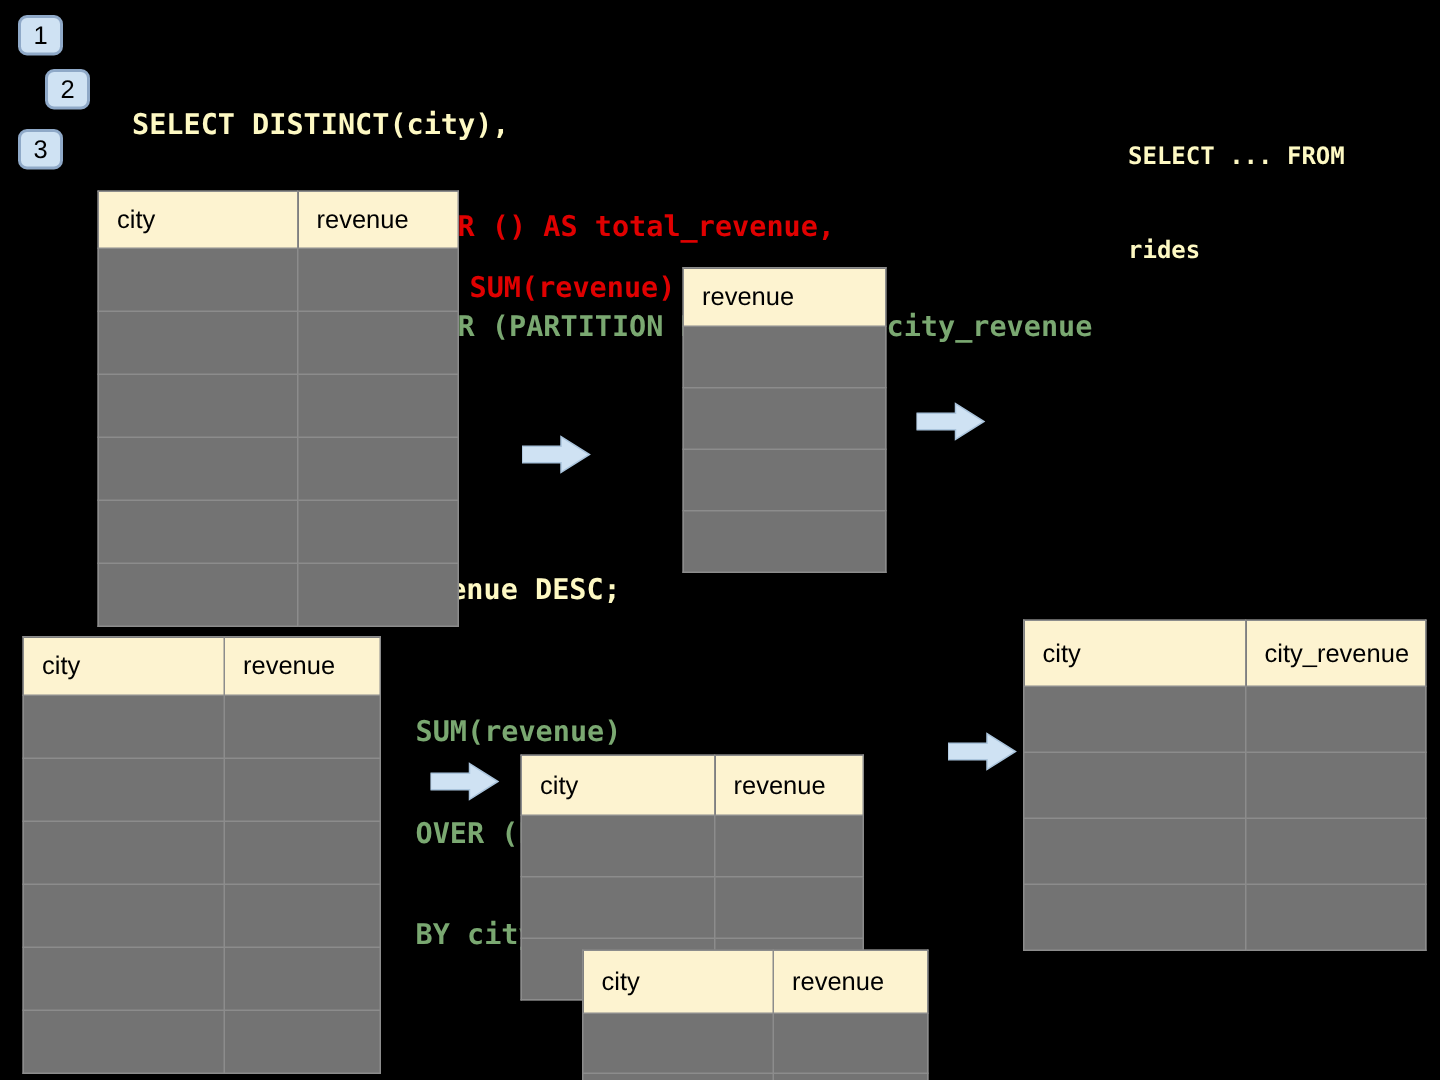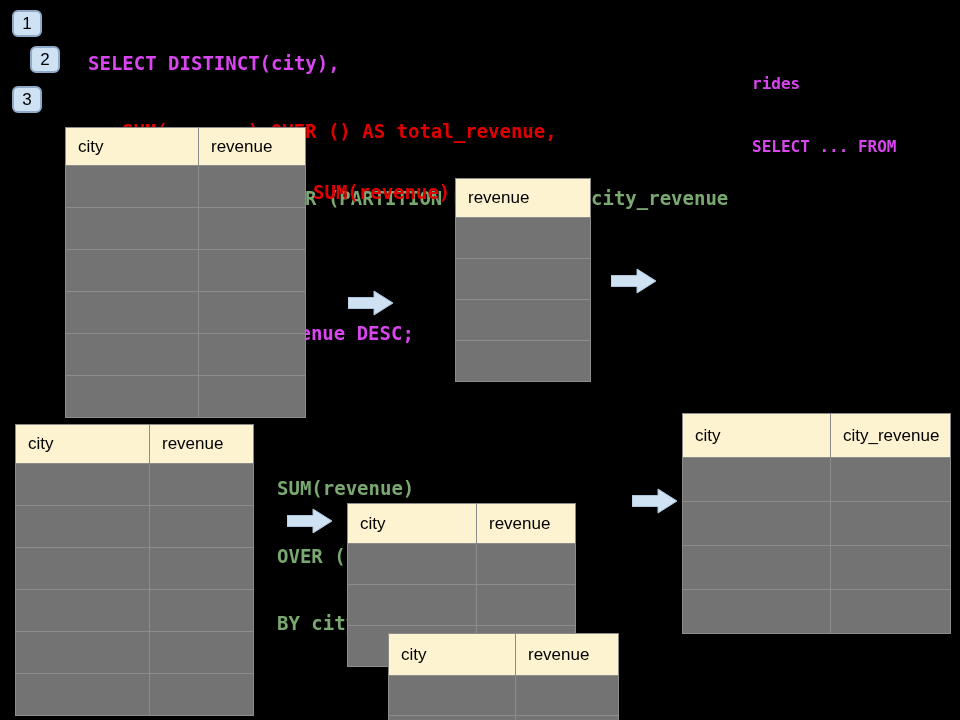--- a/index.html
+++ b/index.html
@@ -12,21 +12,21 @@
   
   .code{
     position:absolute;
     font-family:"DejaVu Sans Mono","Liberation Mono",monospace;
     font-weight:bold;font-size:19px;line-height:22.5px;white-space:pre;
   }
   .main-code{left:88px;top:7px;}
   .side-code{left:752px;top:31px;font-size:16px;line-height:21px;}
   .label-total{left:313px;top:136px;}
   .label-partition{left:277px;top:432px;}
-  .c-purple{color:#d946ef;}
+  .c-purple{color:#fef9c3;margin-top:20px;}
   .c-red{color:#e00000;}
   .c-green{color:#7aa871;}
   .ind-sum{padding-left:34px;}
   .ind-from{padding-left:17px;}
 
   
   .badge{
     position:absolute;width:30px;height:27px;box-sizing:border-box;
     background:#cfe2f3;border:2px solid #8fa9c8;border-radius:6px;
     color:#000;font-size:17px;display:flex;align-items:center;justify-content:center;
@@ -84,22 +84,22 @@
 
   <div class="code main-code">
     <div class="c-purple">SELECT DISTINCT(city),</div>
     <div class="c-red ind-sum">SUM(revenue) OVER () AS total_revenue,</div>
     <div class="c-green ind-sum">SUM(revenue) OVER (PARTITION BY city) as city_revenue</div>
     <div class="c-purple ind-from">FROM rides</div>
     <div class="c-purple ind-from">ORDER by city_revenue DESC;</div>
   </div>
 
   <div class="code side-code c-purple">
+    <div>SELECT ... FROM</div>
     <div>rides</div>
-    <div>SELECT ... FROM</div>
   </div>
 
   <div class="code label-total c-red">
     <div>SUM(revenue)</div>
   </div>
 
   <div class="code label-partition c-green">
     <div>SUM(revenue)</div>
     <div>OVER (PARTITION</div>
     <div>BY city)</div>

